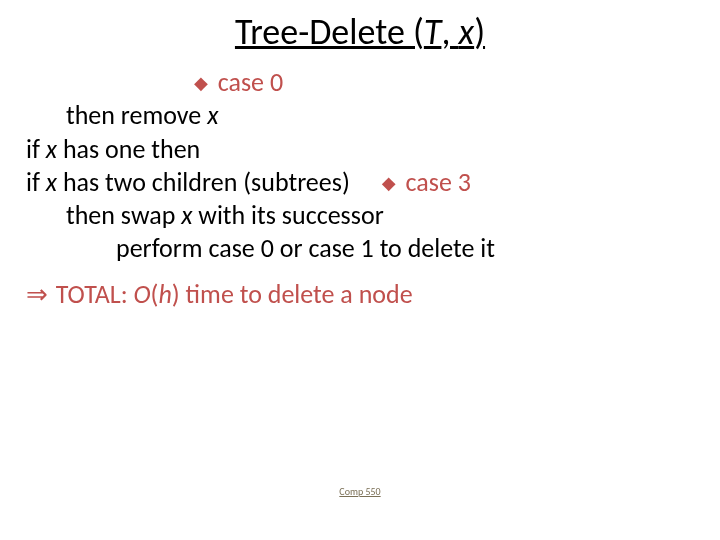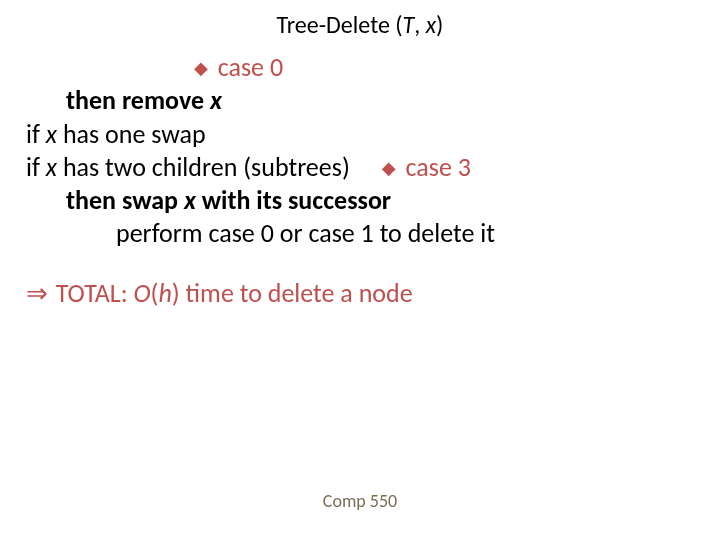--- a/index.html
+++ b/index.html
@@ -10,66 +10,68 @@
     background: #fff;
     font-family: Calibri, "Segoe UI", Arial, sans-serif;
     position: relative;
     box-sizing: border-box;
   }
   .slide {
     padding: 10px 26px 0 26px;
   }
   .title {
     text-align: center;
-    font-size: 24px;
+    font-size: 36px;
     color: #000;
     margin: 0 0 12px 0;
     font-weight: 400;
+    text-decoration: underline;
   }
   .content {
     font-size: 26px;
     line-height: 1.28;
     color: #000;
   }
   .line {
     display: flex;
     align-items: baseline;
   }
-  .indent1 { padding-left: 40px; font-weight: bold; }
+  .indent1 { padding-left: 40px; }
   .indent2 { padding-left: 90px; }
   .case {
     color: #c0504d;
     white-space: nowrap;
   }
   .case .diamond {
     font-size: 18px;
     position: relative;
     top: -2px;
     padding-right: 4px;
   }
   .gap {
     flex: 0 0 auto;
   }
   .ital { font-style: italic; }
   .total-line {
-    margin-top: 26px;
+    margin-top: 12px;
     font-size: 26px;
     color: #c0504d;
   }
   .arrow {
     font-size: 26px;
     padding-right: 2px;
   }
   .footer {
     position: absolute;
     width: 100%;
     text-align: center;
-    bottom: 28px;
-    font-size: 18px;
+    bottom: 42px;
+    font-size: 10px;
     color: #7a6f55;
+    text-decoration: underline;
   }
 </style>
 </head>
 <body>
 
 <div class="slide">
 
   <h1 class="title">
     <span>Tree-Delete (</span><span class="ital">T</span><span>, </span><span class="ital">x</span><span>)</span>
   </h1>
@@ -79,21 +81,21 @@
     <div class="line">
       <span class="gap" style="width:168px"></span>
       <span class="case"><span class="diamond">◆</span><span> case 0</span></span>
     </div>
 
     <div class="line indent1">
       <span><span>then remove </span><span class="ital">x</span></span>
     </div>
 
     <div class="line">
-      <span><span>if </span><span class="ital">x</span><span> has one swap</span></span>
+      <span><span>if </span><span class="ital">x</span><span> has one then</span></span>
       <span class="gap" style="width:192px"></span>
     </div>
 
 
     <div class="line">
       <span><span>if </span><span class="ital">x</span><span> has two children (subtrees)</span></span>
       <span class="gap" style="width:32px"></span>
       <span class="case"><span class="diamond">◆</span><span> case 3</span></span>
     </div>
 

